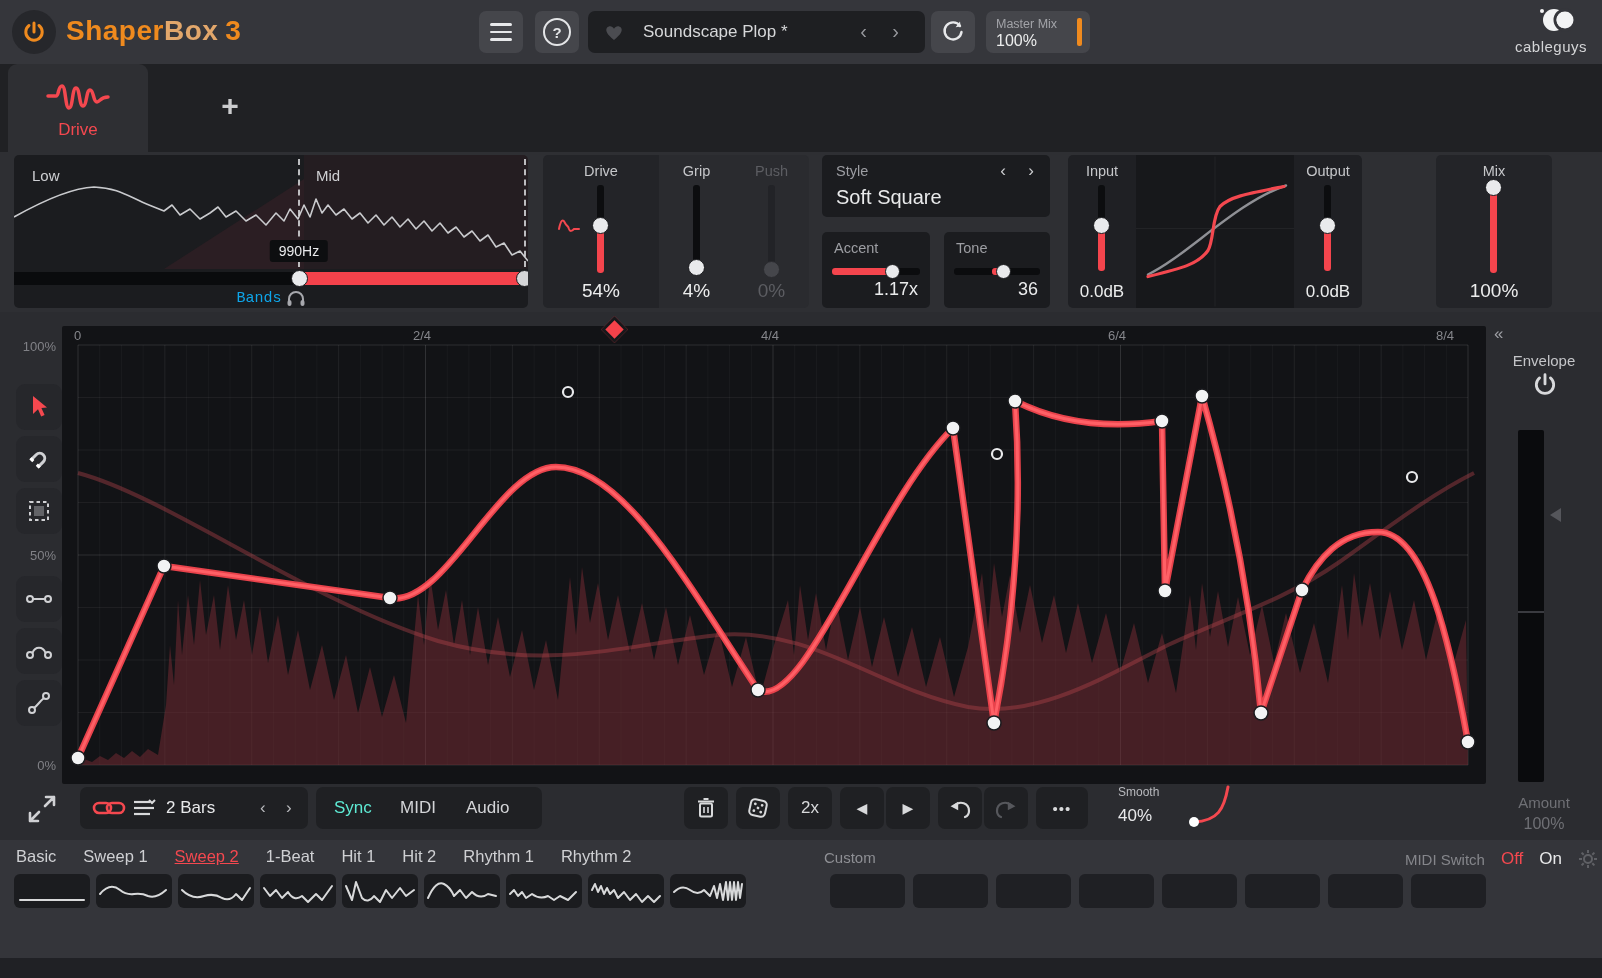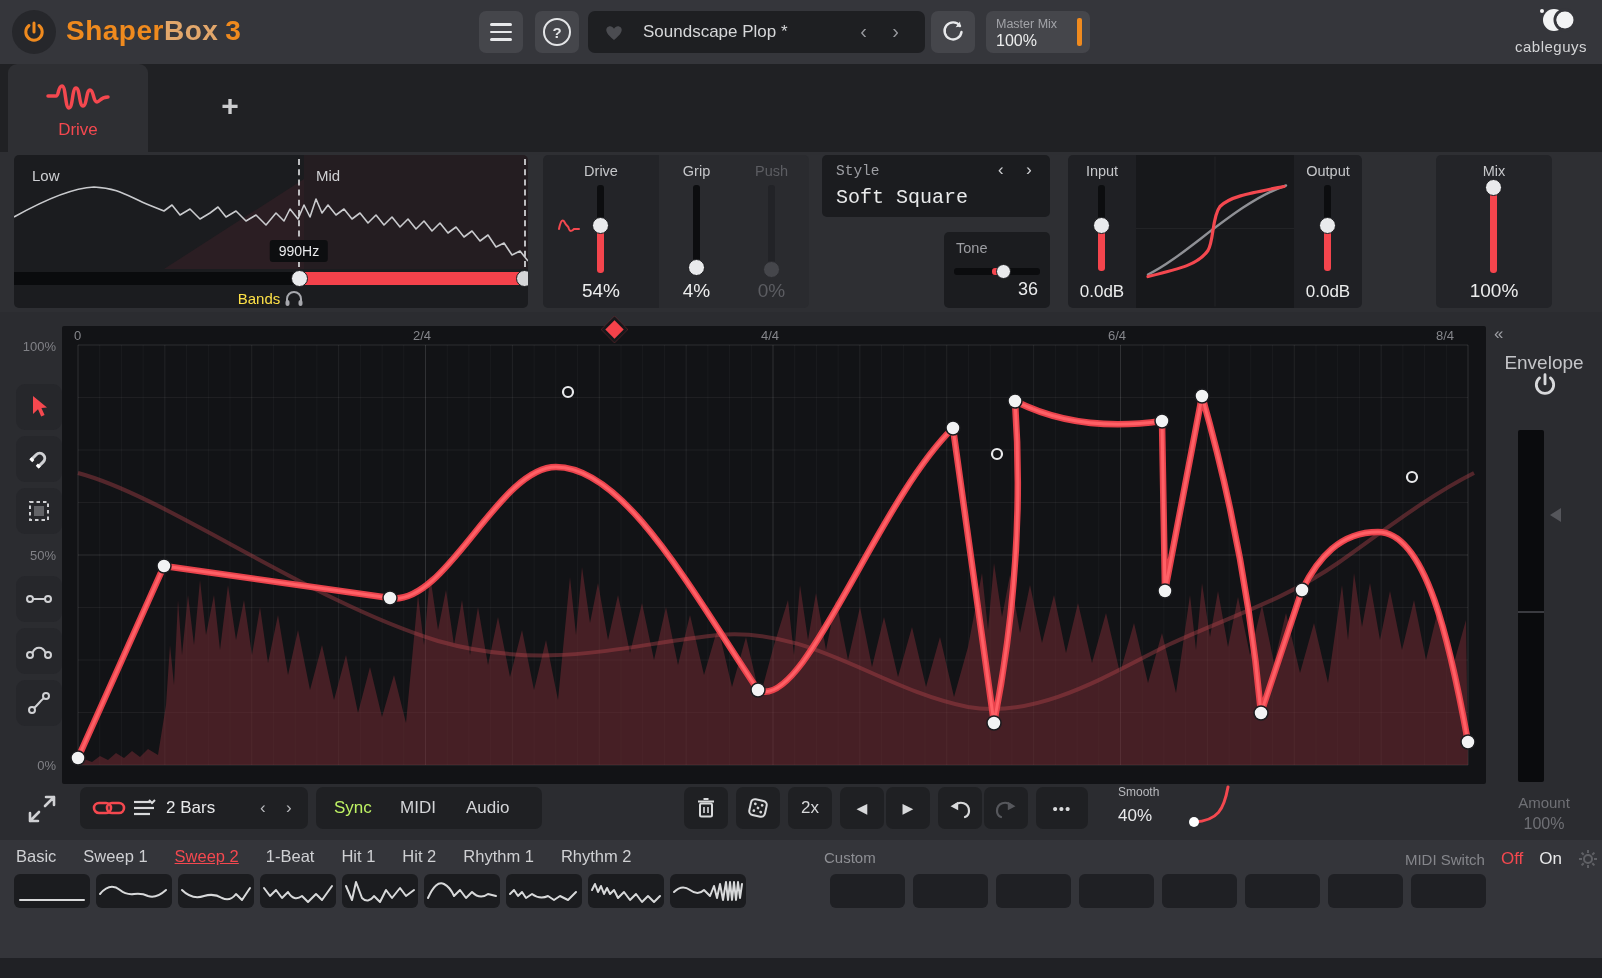--- a/index.html
+++ b/index.html
@@ -38,31 +38,31 @@
   .panel{background:#1b1c1f;border-radius:5px;}
   .plabel{font-size:14.5px;color:#9d9ea3;}
   .pvalue{font-size:18px;color:#eaebec;}
   
   #band{left:14px;top:3px;width:514px;height:153px;overflow:hidden;}
   .dash-v{top:4px;height:108px;border-left:2px dashed #d9dadc;opacity:.85;}
   #freq-tip{top:85px;height:22px;background:#0d0e10;border-radius:3px;padding:0 9px;line-height:22px;font-size:14px;color:#e8e9eb;transform:translateX(-50%);}
   #band-track{left:0;top:117px;width:514px;height:13px;background:#0a0b0d;}
   #band-fill{left:286px;top:117px;width:225px;height:13px;background:#f4424b;}
   .knob{border-radius:50%;background:#e9eaec;border:1px solid #1a1b1e;box-sizing:border-box;}
-  #bands-row{left:0;right:0;top:133px;height:20px;display:flex;align-items:center;justify-content:center;gap:4px;color:#fde047;font-size:15px;}
+  #bands-row{left:0;right:0;top:133px;height:20px;display:flex;align-items:center;justify-content:center;gap:4px;color:#0ea5e9;font-size:15px;font-family:Liberation Mono, monospace;}
   
   .vtrack{width:7px;border-radius:3px;background:#0c0d0f;}
   .vfill{width:7px;border-radius:3px;background:#f4454d;}
   .vknob{width:17px;height:17px;}
   #drive-panel{left:543px;top:3px;width:116px;height:153px;background:#232428;border-radius:5px 0 0 5px;}
   #grip-push{left:659px;top:3px;width:150px;height:153px;background:#2a2b2f;border-radius:0 5px 5px 0;}
   .col-label{top:8px;text-align:center;font-size:14.5px;color:#c6c7ca;}
   .col-value{bottom:6px;text-align:center;font-size:19px;color:#eceded;}
   .dim{color:#5c5d62 !important;}
-  #style-panel{left:822px;top:3px;width:228px;height:62px;font-family:Liberation Mono, monospace;}
+  #style-panel{left:822px;top:3px;width:228px;height:62px;}
   #accent-box{left:822px;top:80px;width:108px;height:76px;}
   #tone-box{left:944px;top:80px;width:106px;height:76px;}
   .htrack{height:7px;border-radius:3px;background:#0b0c0e;}
   .hfill{height:7px;border-radius:3px;background:#f4454d;}
   #io-input{left:1068px;top:3px;width:68px;height:153px;background:#1f2024;border-radius:5px 0 0 5px;}
   #transfer{left:1136px;top:3px;width:158px;height:153px;background:#17181b;}
   #io-output{left:1294px;top:3px;width:68px;height:153px;background:#1f2024;border-radius:0 5px 5px 0;}
   #mix-panel{left:1436px;top:3px;width:116px;height:153px;background:#232428;}
   
   #editor{left:0;top:312px;width:1602px;height:528px;background:#2b2c30;}
@@ -76,21 +76,21 @@
   
   .bar-box{top:475px;height:42px;background:#1f2023;border-radius:7px;}
   .bar-txt{font-size:17px;color:#d3d4d7;line-height:42px;}
   .sq-btn{top:475px;width:44px;height:42px;background:#1f2023;border-radius:7px;display:flex;align-items:center;justify-content:center;color:#d8d9db;}
   #smooth-box{left:1108px;top:471px;width:132px;height:50px;}
   #smooth-lbl{left:10px;top:2px;font-size:12px;color:#b9babe;}
   #smooth-val{left:10px;top:23px;font-size:17px;color:#e8e9eb;}
   
   #env-panel{left:1486px;top:0;width:116px;height:528px;}
   #collapse{left:8px;top:12px;font-size:17px;color:#9fa0a5;letter-spacing:-2px;}
-  #env-title{left:0;right:0;top:40px;text-align:center;font-size:19px;color:#c4c5c8;}
+  #env-title{left:0;right:0;top:40px;text-align:center;font-size:15px;color:#c4c5c8;}
   #env-power{left:46px;top:60px;}
   #amount-meter{left:32px;top:118px;width:26px;height:352px;background:#0a0b0d;border-radius:2px;}
   #meter-line{left:32px;top:299px;width:26px;height:2px;background:#3a3b40;}
   #meter-tri{left:64px;top:196px;width:0;height:0;border-top:7px solid transparent;border-bottom:7px solid transparent;border-right:11px solid #55565b;}
   #amount-lbl{left:0;right:0;top:482px;text-align:center;font-size:15px;color:#6f7075;}
   #amount-val{left:0;right:0;top:503px;text-align:center;font-size:16px;color:#6f7075;}
   
   #wavebar{left:0;top:840px;width:1602px;height:118px;background:#34353a;padding-left:16px;}
   #cats{left:16px;top:7px;display:flex;gap:27px;font-size:16.5px;color:#cfd0d3;}
   #cats .active{color:#f4484f;text-decoration:underline;}
@@ -217,20 +217,27 @@
     <div class="abs col-value dim" style="left:75px;width:75px;">0%</div>
   </div>
 
   <div id="style-panel" class="abs panel">
     <div class="abs plabel" style="left:14px;top:8px;">Style</div>
     <div class="abs" style="right:44px;top:6px;font-size:17px;color:#cdced1;">‹</div>
     <div class="abs" style="right:16px;top:6px;font-size:17px;color:#cdced1;">›</div>
     <div class="abs" style="left:14px;bottom:8px;font-size:20px;color:#e9eaeb;">Soft Square</div>
   </div>
 
+  <div id="accent-box" class="abs panel">
+    <div class="abs plabel" style="left:12px;top:8px;">Accent</div>
+    <div class="abs htrack" style="left:10px;right:10px;top:36px;"></div>
+    <div class="abs hfill" style="left:10px;top:36px;width:62px;"></div>
+    <div class="abs knob" style="left:63px;top:32px;width:15px;height:15px;"></div>
+    <div class="abs pvalue" style="right:12px;bottom:8px;">1.17x</div>
+  </div>
 
   <div id="tone-box" class="abs panel">
     <div class="abs plabel" style="left:12px;top:8px;text-align:center;">Tone</div>
     <div class="abs htrack" style="left:10px;right:10px;top:36px;"></div>
     <div class="abs hfill" style="left:48px;top:36px;width:10px;"></div>
     <div class="abs knob" style="left:52px;top:32px;width:15px;height:15px;"></div>
     <div class="abs pvalue" style="right:12px;bottom:8px;">36</div>
   </div>
 
   <div id="io-input" class="abs">
@@ -441,21 +448,21 @@
       <line x1="2" y1="5" x2="18" y2="5" stroke="#d8d9db" stroke-width="2.2"></line>
       <line x1="2" y1="11" x2="22" y2="11" stroke="#d8d9db" stroke-width="2.2"></line>
       <line x1="2" y1="17" x2="18" y2="17" stroke="#d8d9db" stroke-width="2.2"></line>
       <path d="M20,3 l3,3 l3,-3" stroke="#d8d9db" stroke-width="2" fill="none" transform="translate(-3,0)"></path>
     </svg>
     <div class="abs bar-txt" style="left:86px;color:#e8e9eb;">2 Bars</div>
     <div class="abs bar-txt" style="left:180px;color:#b9babe;">‹</div>
     <div class="abs bar-txt" style="left:206px;color:#b9babe;">›</div>
   </div>
   <div class="abs bar-box" style="left:316px;width:226px;">
-    <div class="abs bar-txt" style="left:18px;color:#bef264;">Sync</div>
+    <div class="abs bar-txt" style="left:18px;color:#5eead4;">Sync</div>
     <div class="abs bar-txt" style="left:84px;">MIDI</div>
     <div class="abs bar-txt" style="left:150px;">Audio</div>
   </div>
 
   <div class="abs sq-btn" style="left:684px;">
     <svg width="20" height="22" viewBox="0 0 20 22">
       <rect x="4" y="6.5" width="12" height="13" rx="1.5" stroke="#d8d9db" stroke-width="2" fill="none"></rect>
       <line x1="2" y1="4.5" x2="18" y2="4.5" stroke="#d8d9db" stroke-width="2"></line>
       <line x1="7.5" y1="2" x2="12.5" y2="2" stroke="#d8d9db" stroke-width="2"></line>
       <line x1="8" y1="10" x2="8" y2="16" stroke="#d8d9db" stroke-width="1.6"></line>

